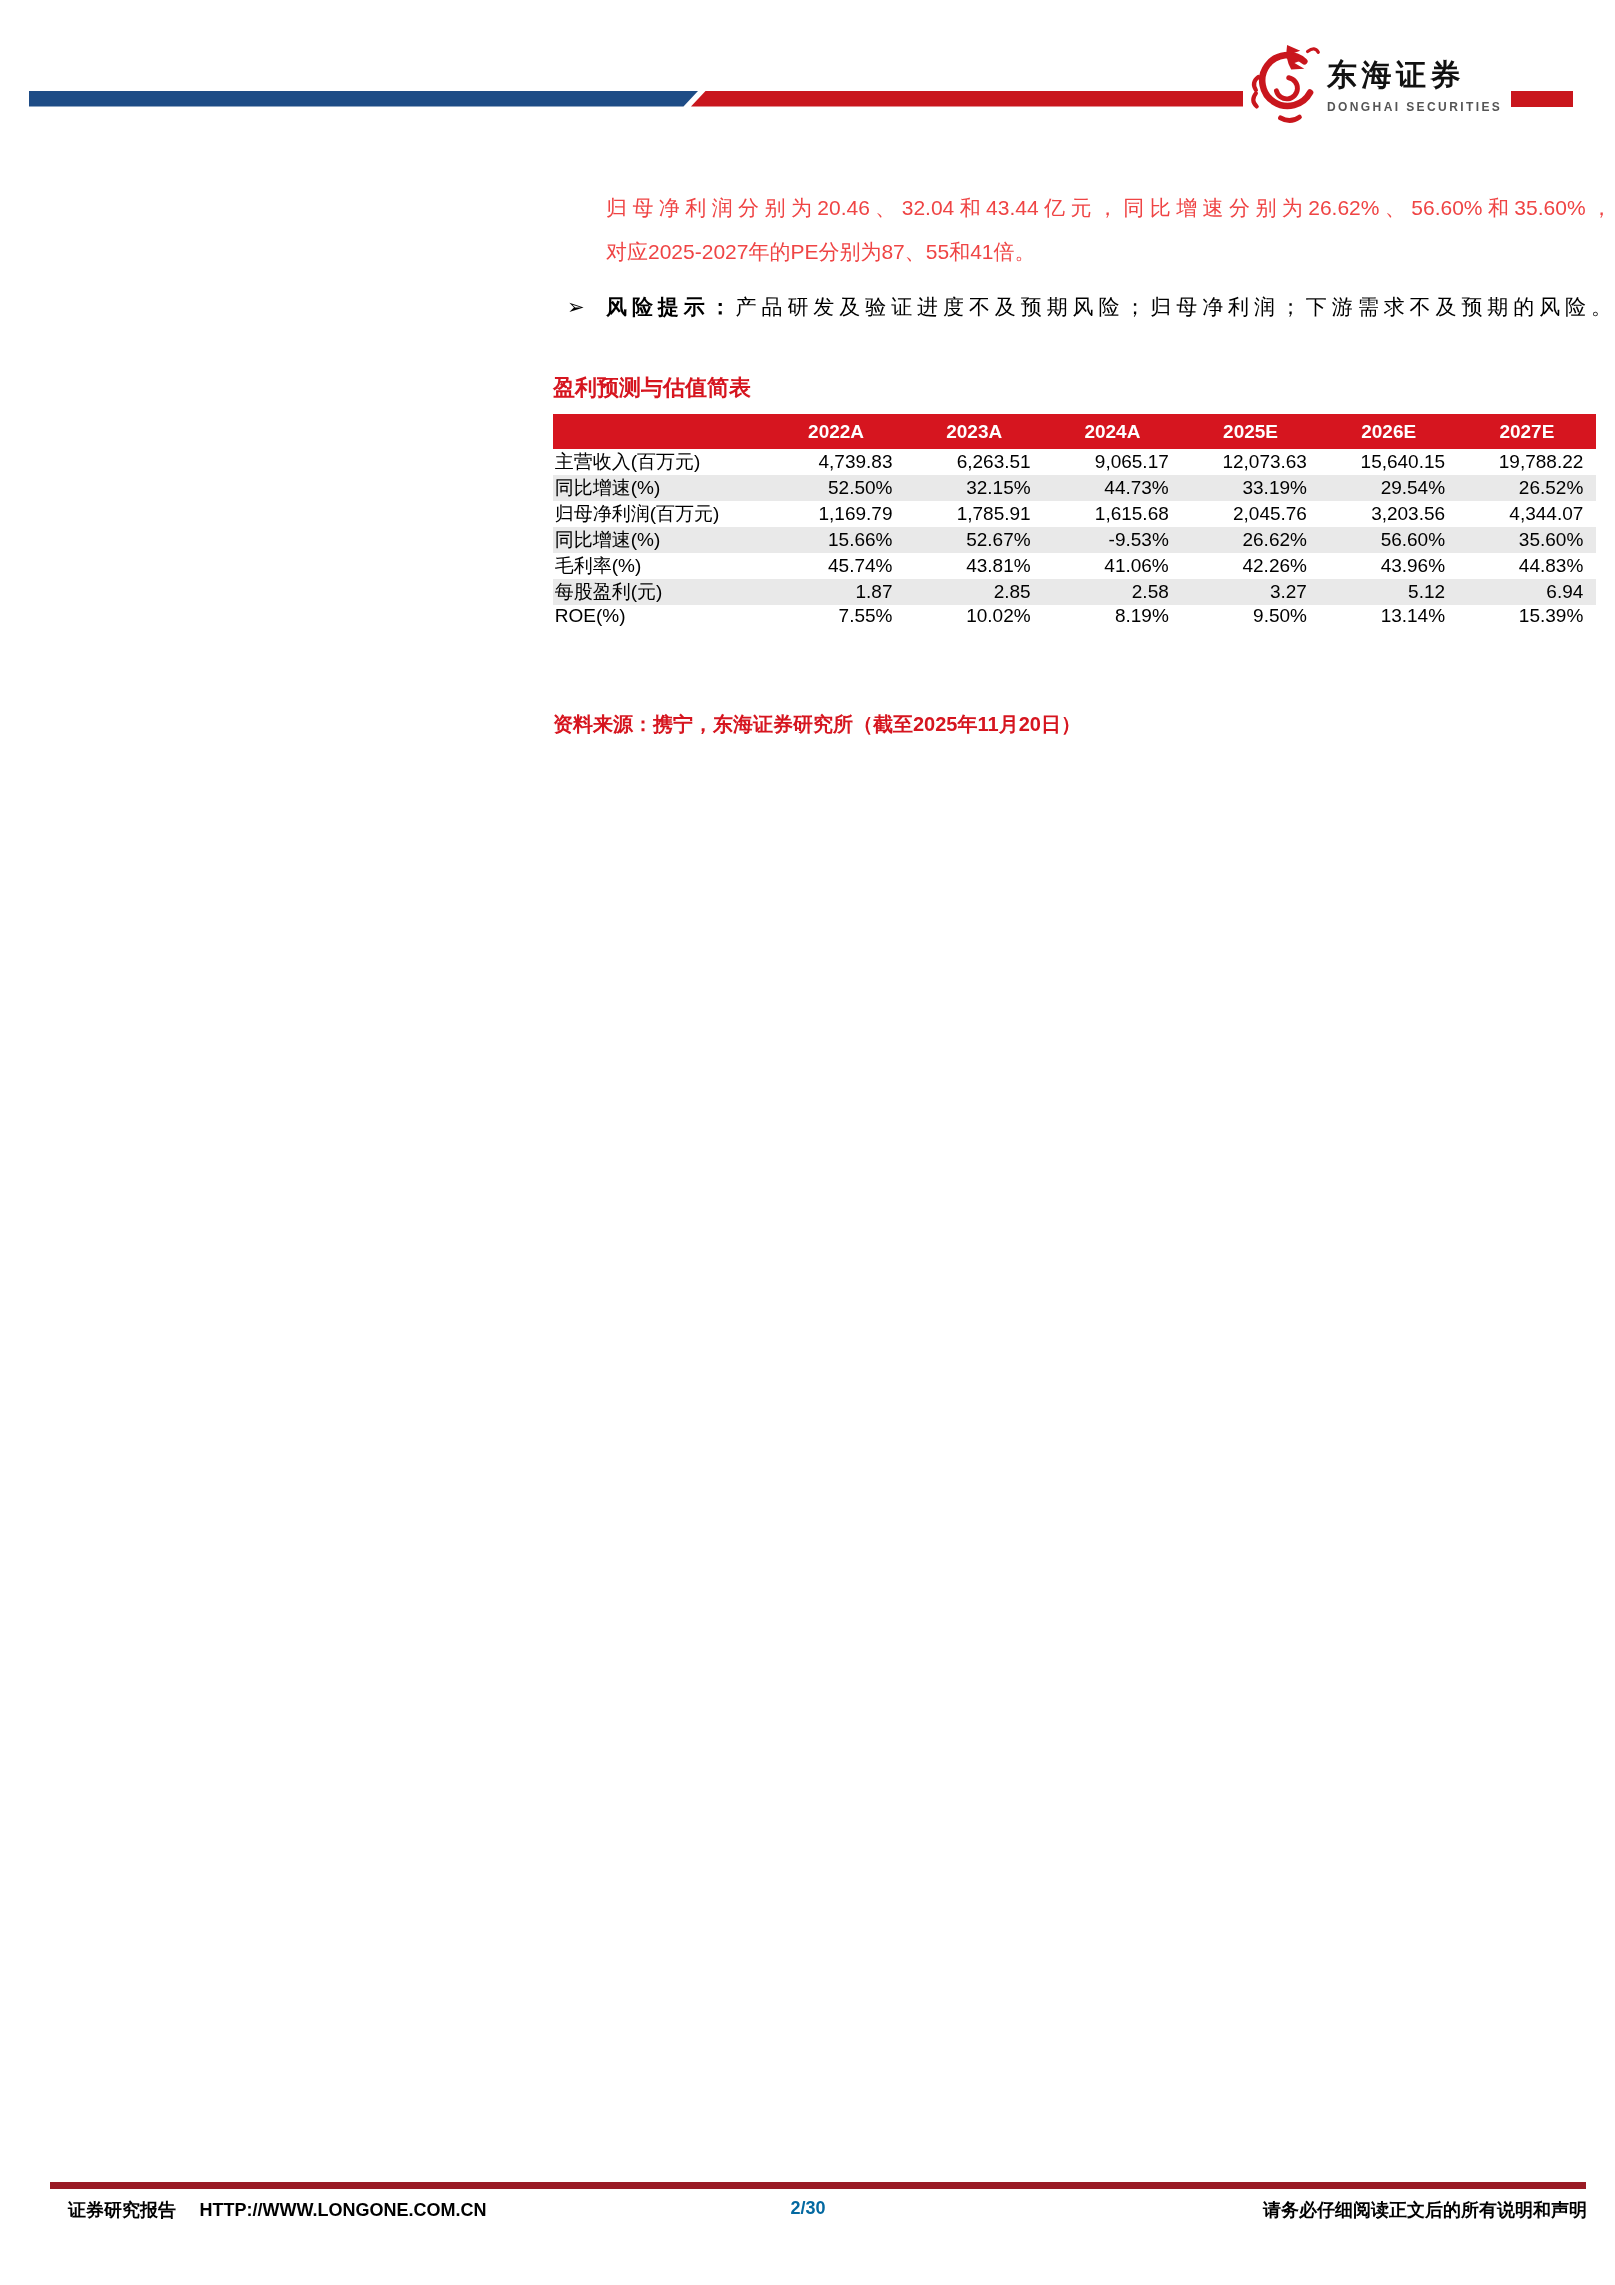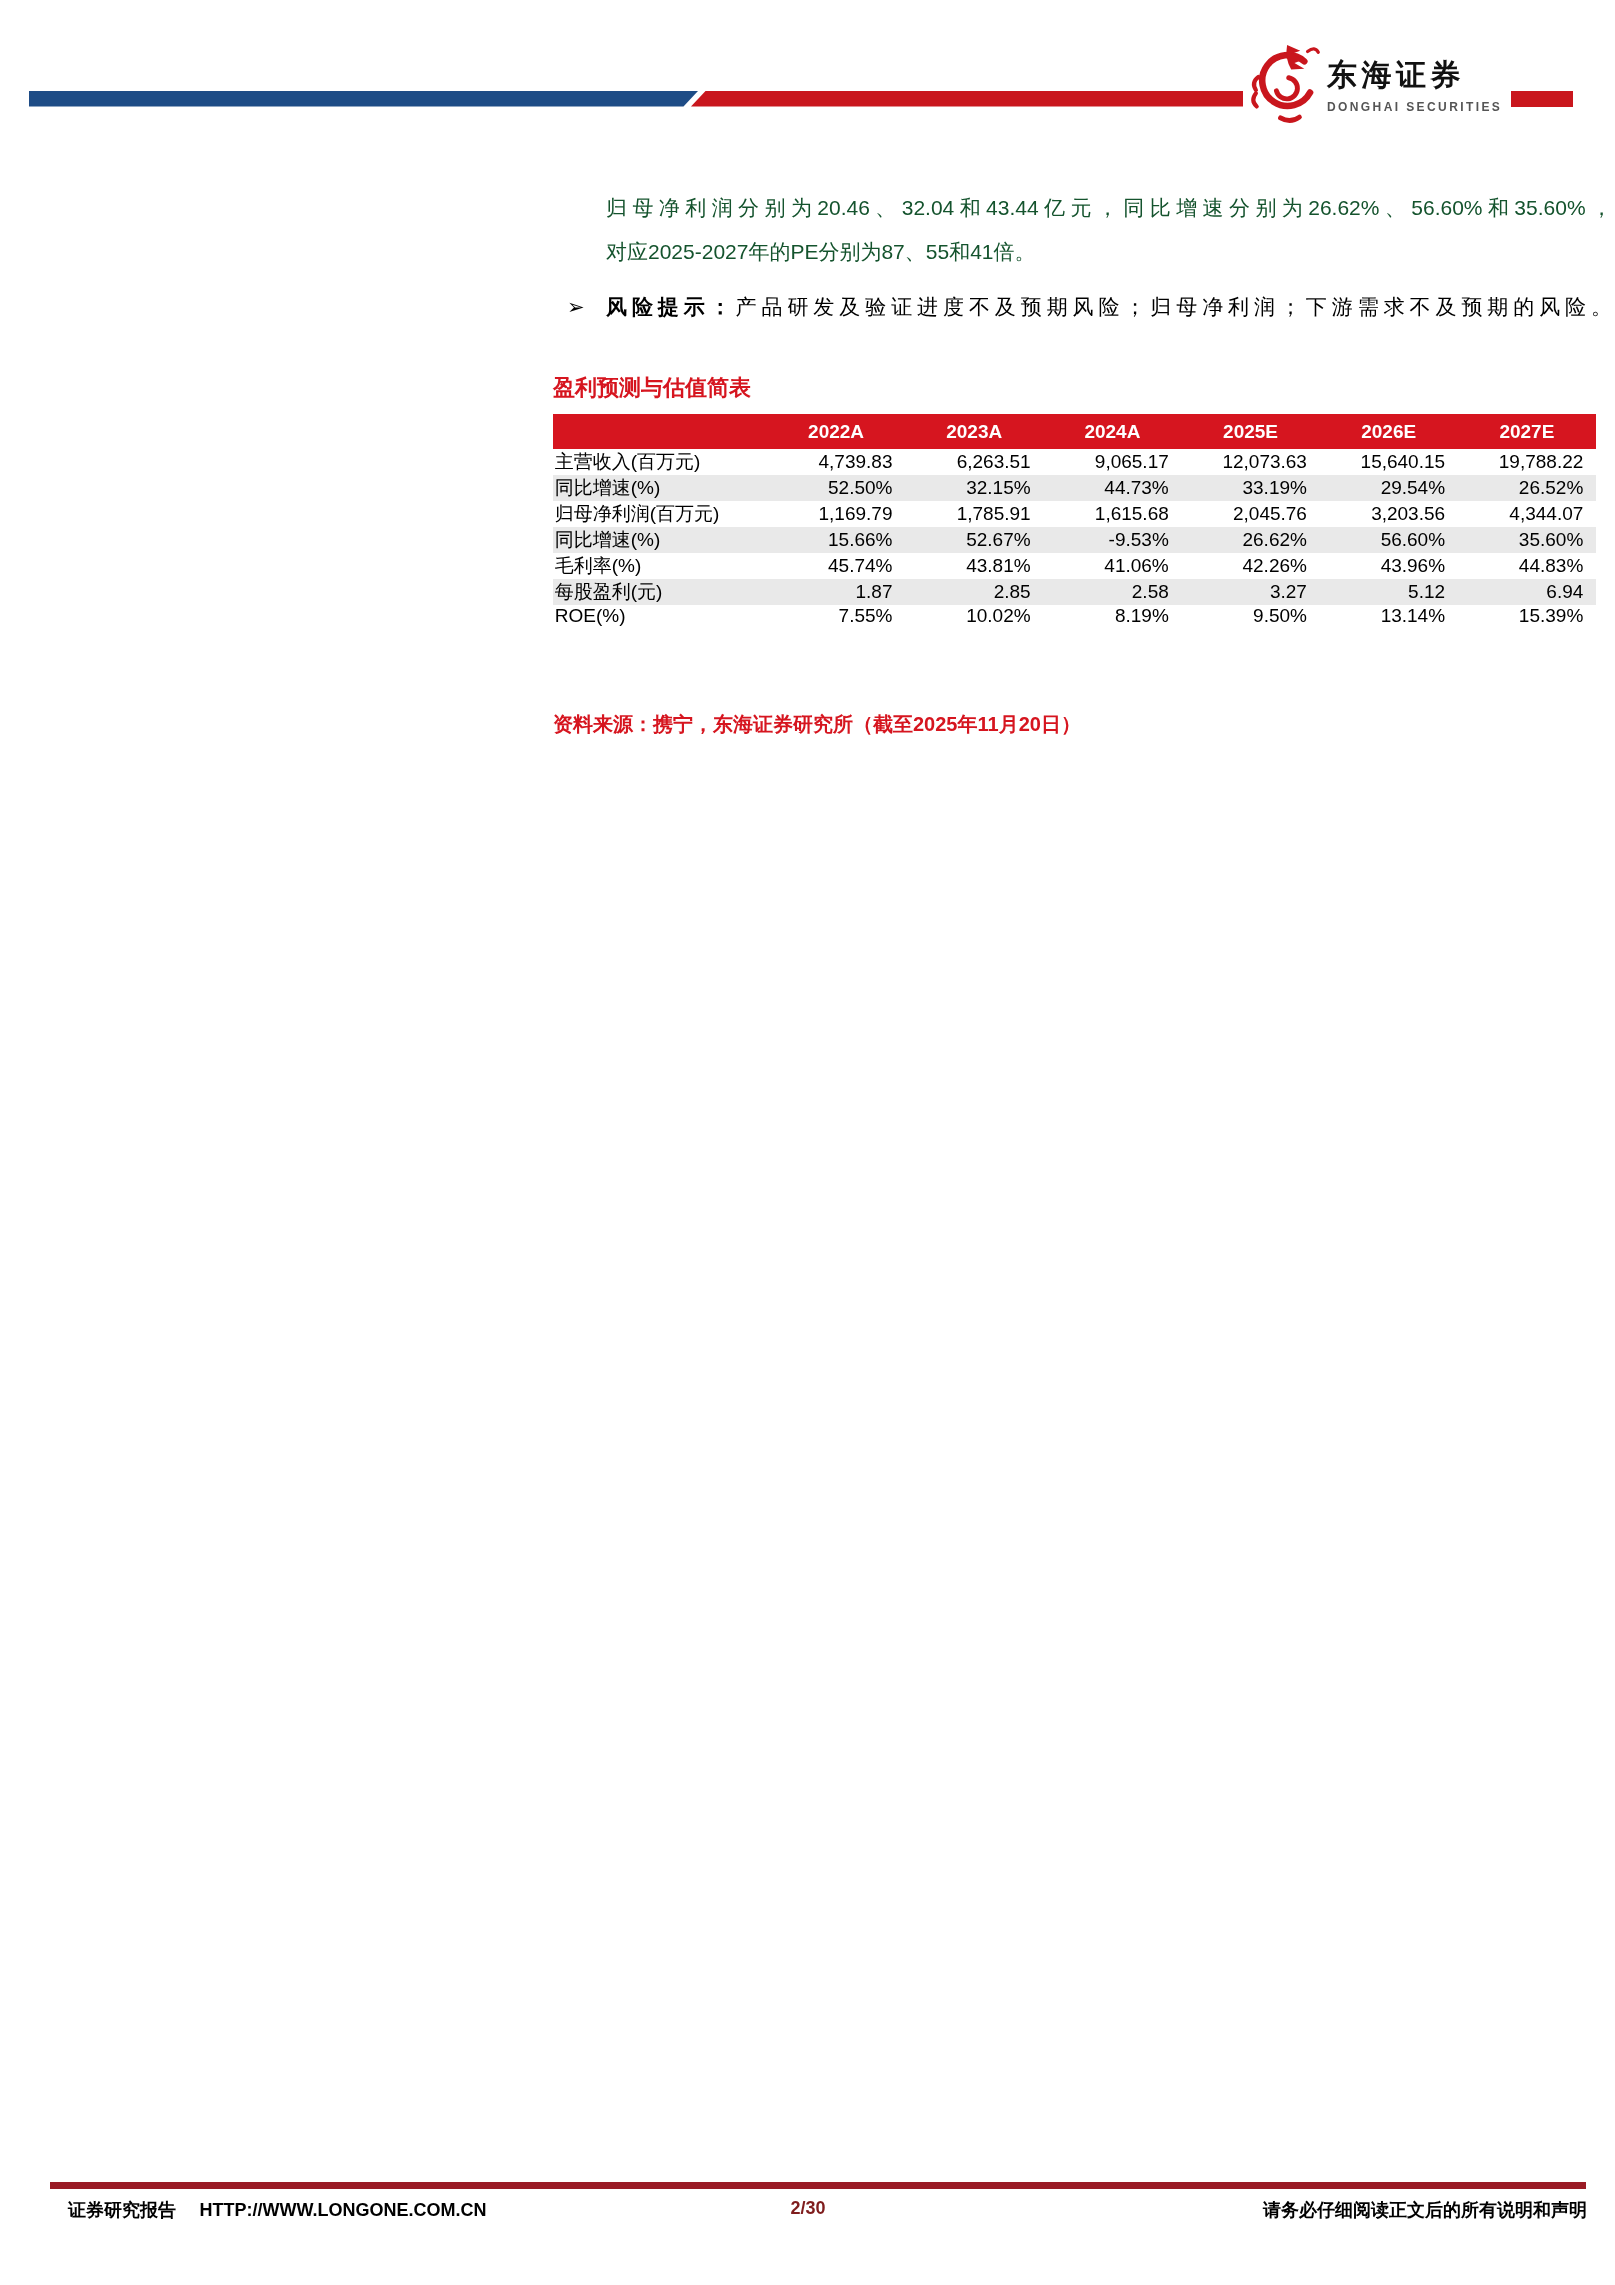--- a/index.html
+++ b/index.html
@@ -42,21 +42,21 @@
     font-size:30px;font-weight:900;letter-spacing:4.5px;color:#111;
     font-family:"Liberation Sans","DejaVu Sans",sans-serif;
   }
   .logo-en{
     margin-top:3.6px;font-size:12px;font-weight:bold;letter-spacing:2.4px;color:#555;
     white-space:nowrap;
   }
   
   .para{
     position:absolute;left:606px;top:186px;width:1006px;
-    font-size:21px;line-height:44px;color:#14532d;
+    font-size:21px;line-height:44px;color:#ef4444;
   }
   .justify-line{text-align:justify;text-align-last:justify;}
   .risk-line{
     position:absolute;left:606px;top:285px;width:1006px;
     font-size:21px;line-height:44px;color:#000;
     text-align:justify;text-align-last:justify;
   }
   .risk-bullet{
     position:absolute;left:567px;top:285px;
     font-size:21px;line-height:44px;color:#000;
@@ -91,21 +91,21 @@
     position:absolute;left:50px;top:2182px;width:1536px;height:7.3px;
     background:var(--footer-maroon);
   }
   .footer-left{
     position:absolute;left:68px;top:2198px;font-size:18px;font-weight:bold;color:#000;
     white-space:nowrap;
   }
   .footer-left .url{margin-left:23.6px;}
   .footer-page{
     position:absolute;left:0;right:0;top:2198px;text-align:center;
-    font-size:18px;font-weight:bold;color:#7f1d1d;
+    font-size:18px;font-weight:bold;color:#0369a1;
   }
   .footer-right{
     position:absolute;right:29px;top:2198px;font-size:18px;font-weight:bold;color:#000;
     white-space:nowrap;
   }
 </style>
 </head>
 <body>
 
 <div class="bar-blue"></div>

